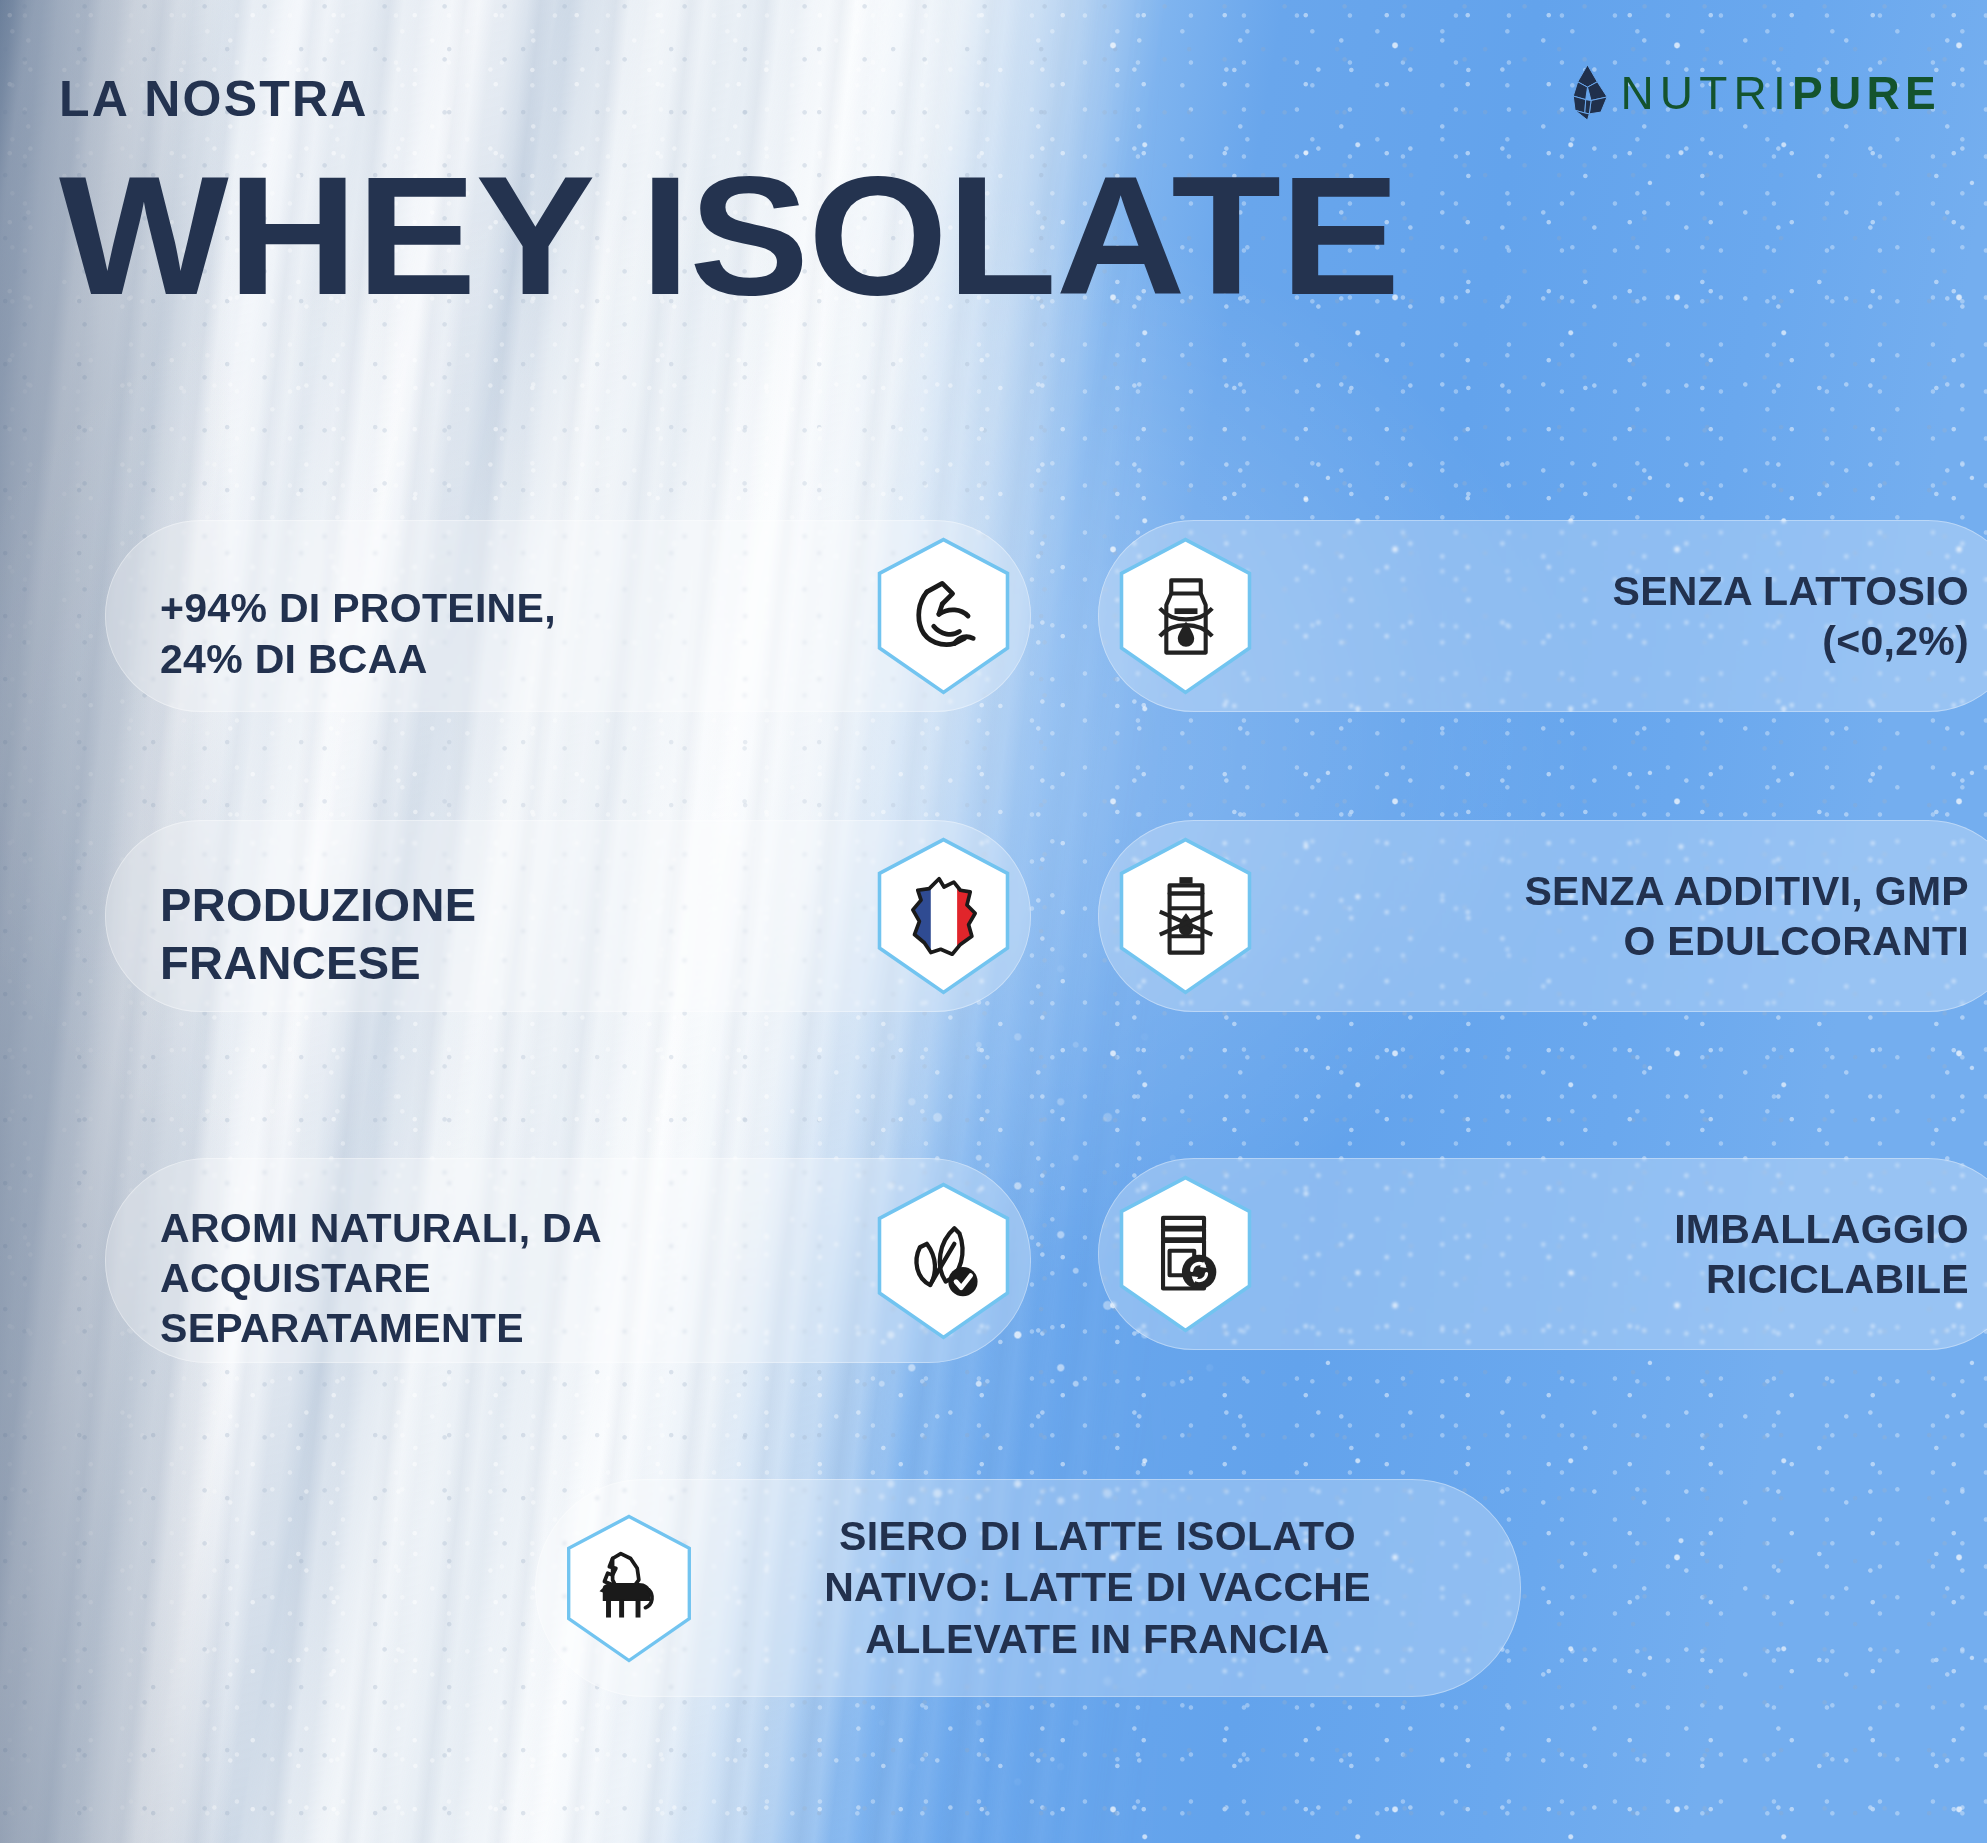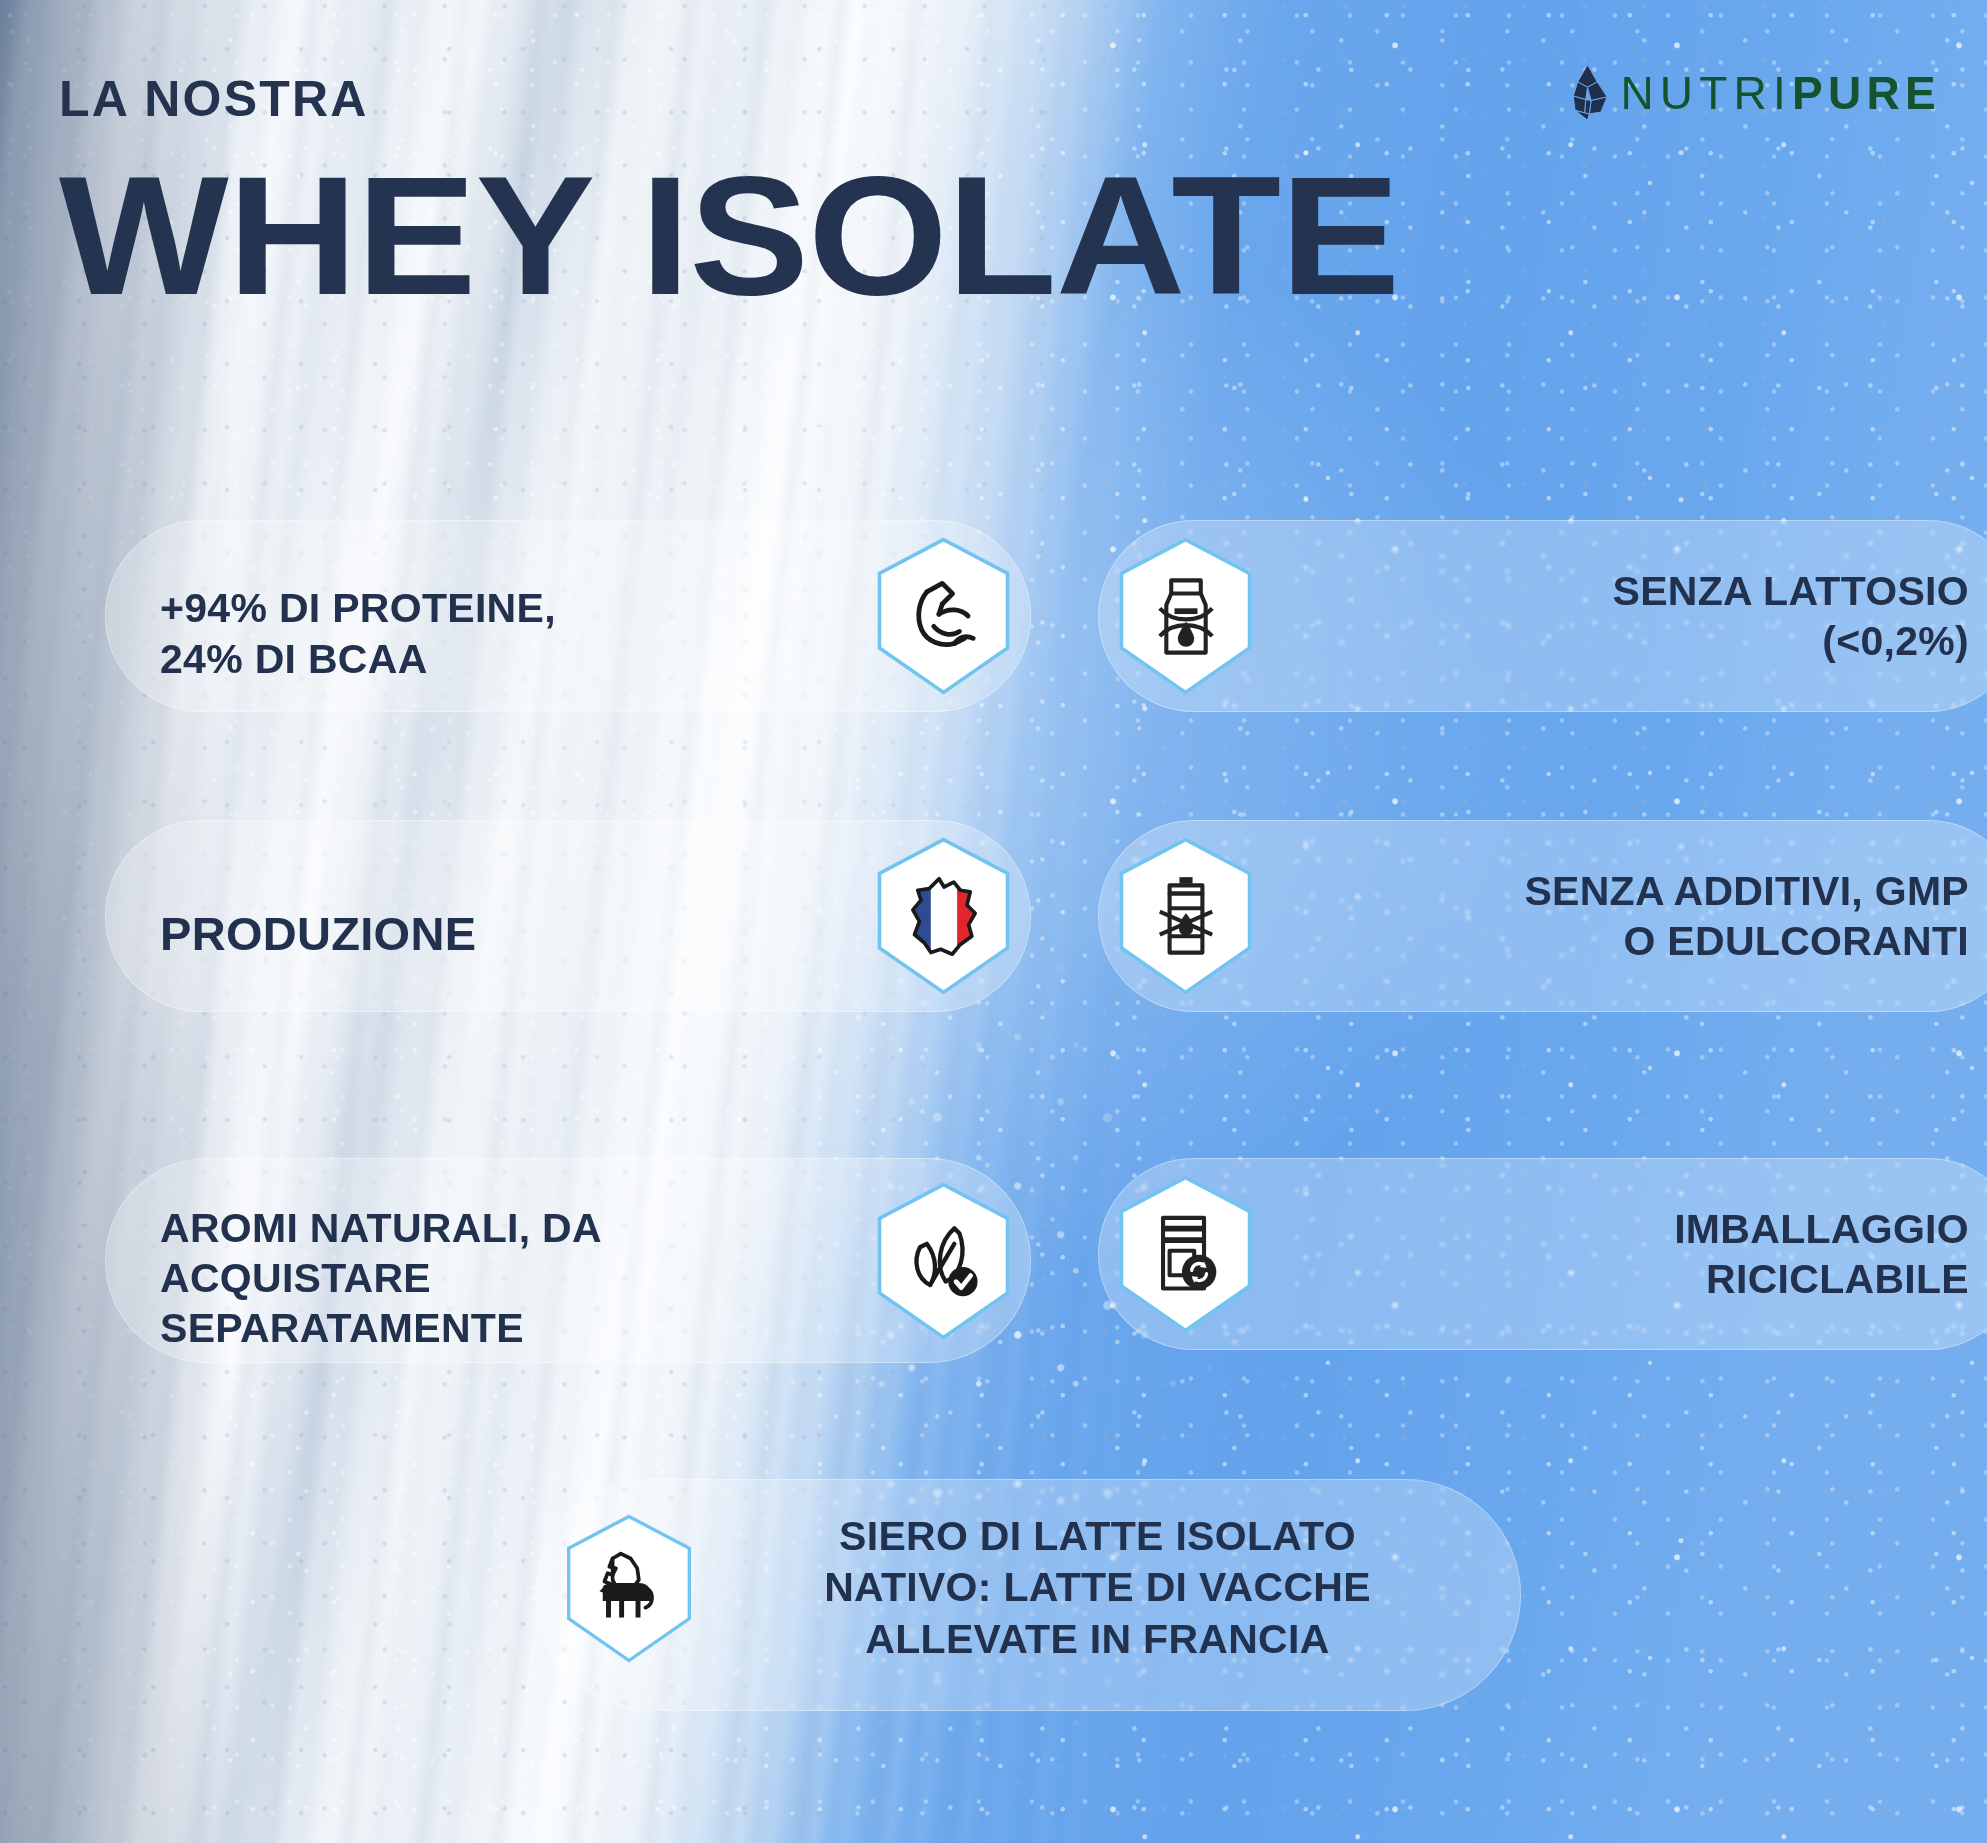--- a/index.html
+++ b/index.html
@@ -113,21 +113,21 @@
     display:flex;align-items:center;justify-content:center;}
 
   
   #card-protein  {left:105px;  top:520px;  width:855px;  height:192px;}
   #card-lactose  {left:1098px; top:520px;  width:855px;  height:192px;}
   #card-french   {left:105px;  top:820px;  width:855px;  height:192px;}
   #card-additives{left:1098px; top:820px;  width:855px;  height:192px;}
   #card-aroma    {left:105px;  top:1158px; width:855px;  height:205px;}
   #card-recycle  {left:1098px; top:1158px; width:855px;  height:192px;}
   #card-native   {left:535px;  top:1479px; width:923px; height:218px;
-    border-radius:134px;display:flex;align-items:center;padding:0 36px 14px 27px;}
+    border-radius:134px;display:flex;align-items:center;padding:0 36px 0 27px;}
 
   #card-protein  .card-text{font-size:41px;}
   #card-lactose  .card-text{font-size:41px;}
   #card-french   .card-text{font-size:47px;}
   #card-additives.card .card-text{font-size:41px;}
   #card-aroma    .card-text{font-size:41px;}
   #card-recycle  .card-text{font-size:41px;}
   #card-native   .card-text{font-size:41px;line-height:1.26;}
 
   .lineblock{display:block;}
@@ -205,20 +205,21 @@
     </div>
     <div class="card-text">
       <span class="lineblock">SENZA LATTOSIO</span>
       <span class="lineblock">(&lt;0,2%)</span>
     </div>
   </div>
 
   <div class="card left" id="card-french">
     <div class="card-text">
       <span class="lineblock">PRODUZIONE</span>
+      <span class="lineblock">FRANCESE</span>
     </div>
     <div class="hexbadge">
       <svg width="143" height="160" viewBox="0 0 160 180">
         <polygon points="80,4 152,42 152,126 80,176 8,126 8,42" fill="#FFFFFF" stroke="#72C4F0" stroke-width="4"></polygon>
       </svg>
       <div class="glyph">
         <svg width="82" height="89" viewBox="0 0 100 108">
           <defs>
             <clipPath id="fr-clip">
               <path d="M44 8 L50 18 L62 12 L70 22 L82 24 L78 40 L88 50 L80 64 L84 78 L70 88 L60 100 L46 94 L34 98 L26 86 L14 76 L20 60 L12 46 L22 34 L18 22 L32 20 Z"></path>

